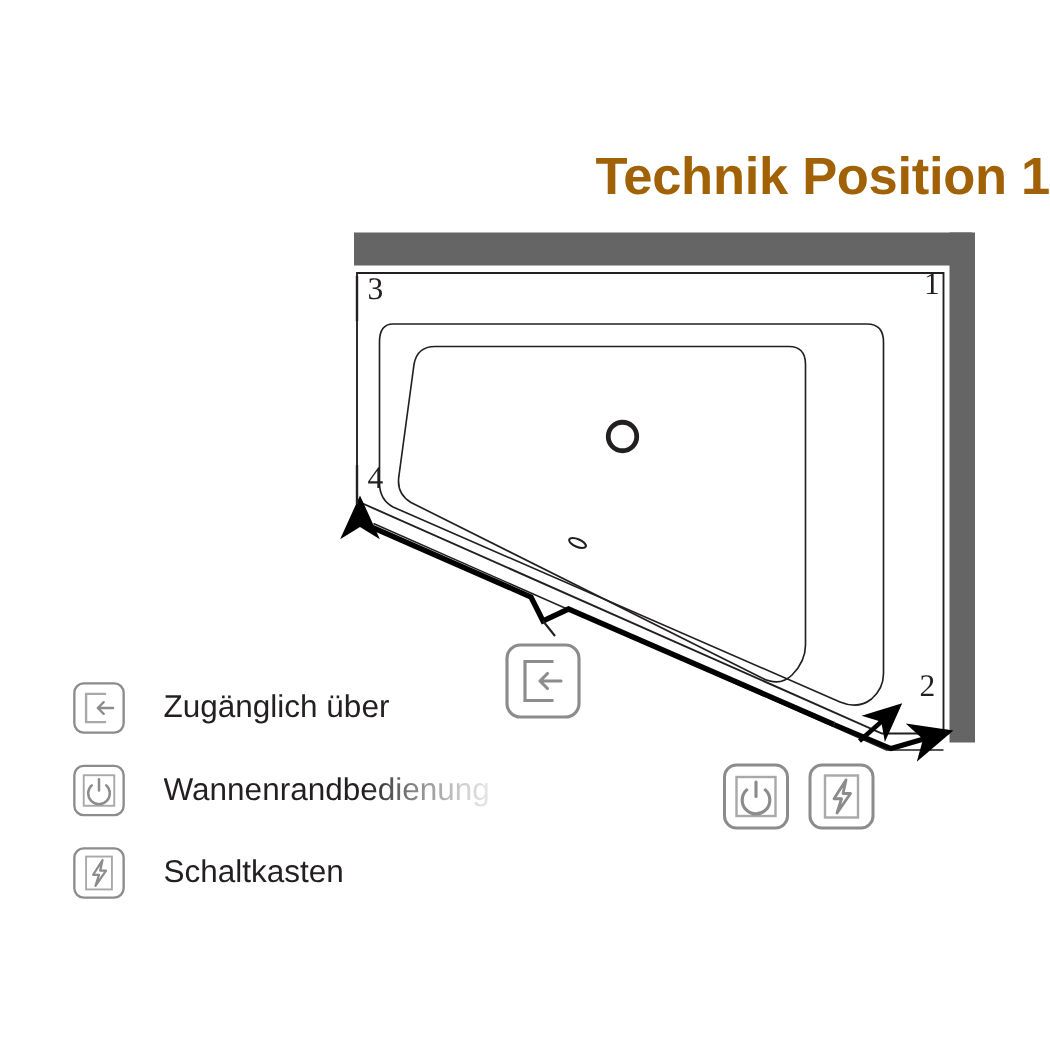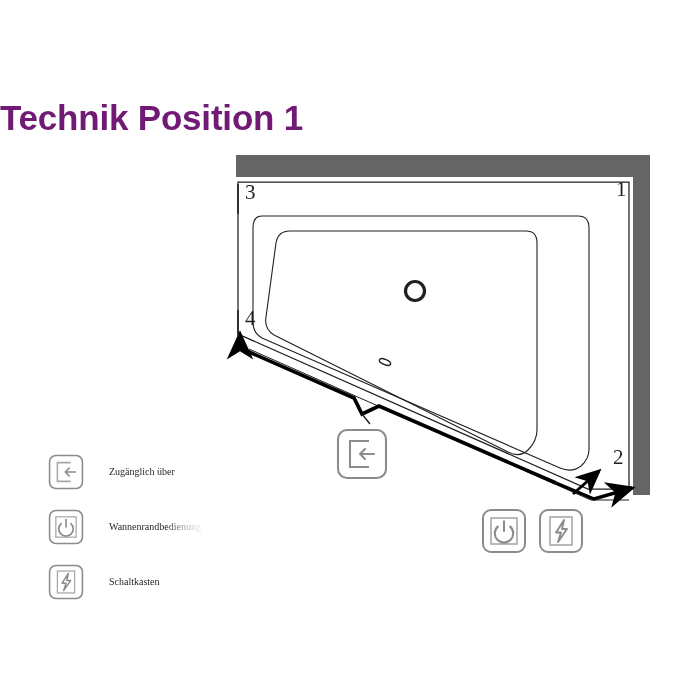--- a/index.html
+++ b/index.html
@@ -16,26 +16,26 @@
     width: 700px;
     height: 700px;
     background: #ffffff;
     overflow: hidden;
   }
   #diagram-title {
     position: absolute;
     left: 0;
     top: 98px;
     width: 700px;
-    text-align: left;
+    text-align: right;
     font-family: "Liberation Sans", sans-serif;
     font-weight: bold;
     font-size: 35px;
     letter-spacing: -0.2px;
-    color: #701a75;
+    color: #a16207;
     white-space: nowrap;
   }
   #drawing-svg {
     position: absolute;
     left: 0;
     top: 0;
   }
   .legend {
     position: absolute;
     left: 48px;
@@ -47,22 +47,22 @@
     align-items: center;
     height: 55px;
   }
   .legend-icon {
     width: 36px;
     height: 36px;
     flex: 0 0 36px;
   }
   .legend-label {
     margin-left: 25px;
-    font-family: Liberation Serif, serif;
-    font-size: 10px;
+    font-family: Liberation Sans, sans-serif;
+    font-size: 21px;
     color: #231f20;
     white-space: nowrap;
   }
   .legend-label.faded {
     background: linear-gradient(to right, #231f20 0%, #231f20 62%, #8d8d8d 78%, #cfcfcf 92%, #e8e8e8 100%);
     -webkit-background-clip: text;
     background-clip: text;
     color: transparent;
   }
   .callout-icon {

